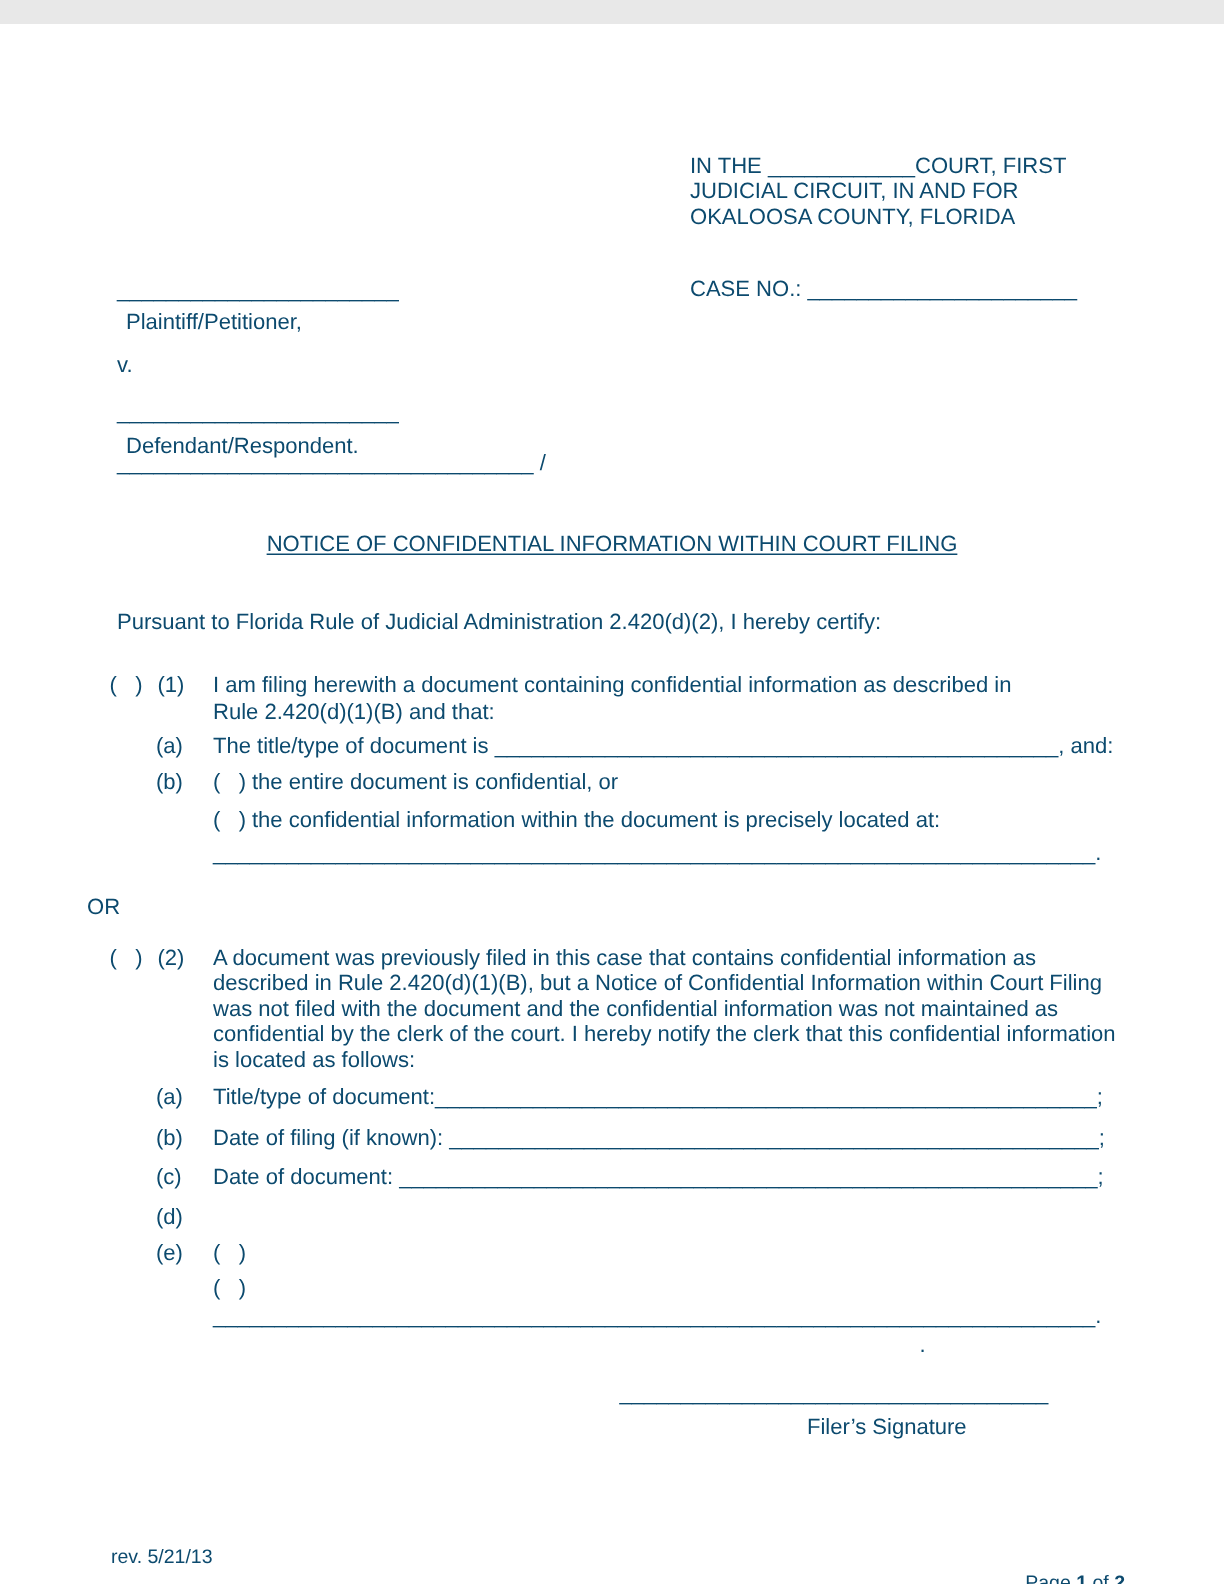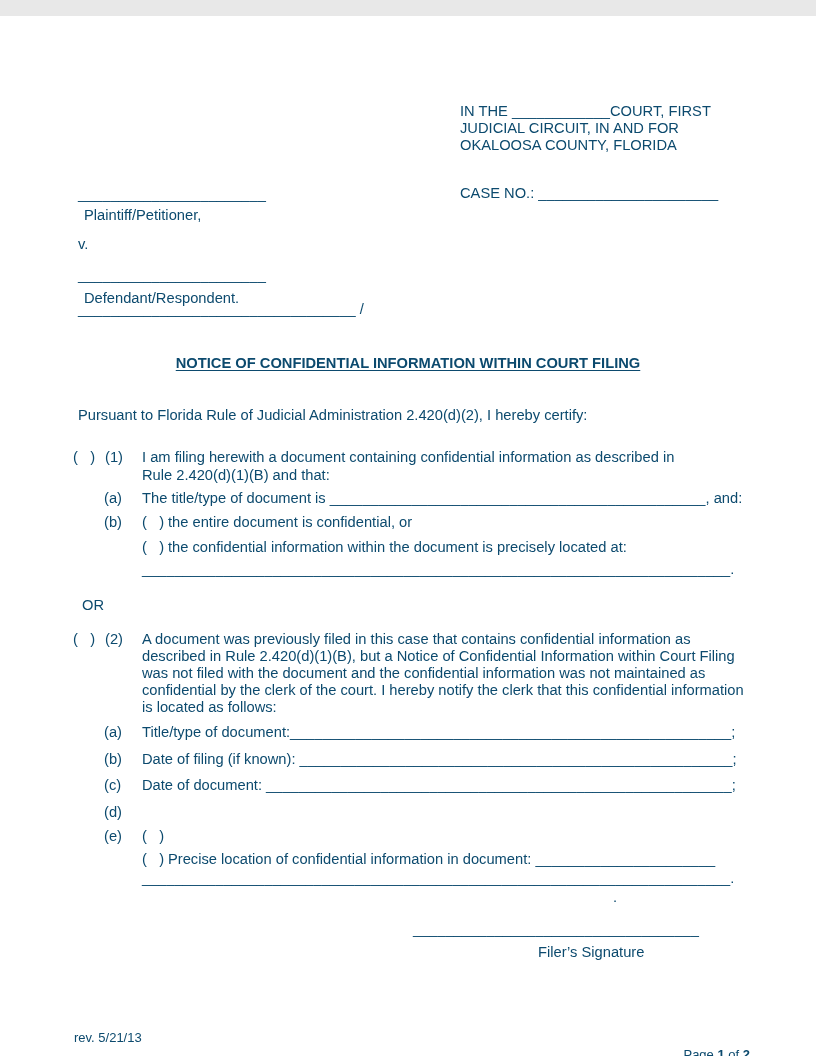--- a/index.html
+++ b/index.html
@@ -25,21 +25,21 @@
 
   [data-name="plaintiff-blank"]      { left: 78px; top: 170px; }
   [data-name="plaintiff-label"]      { left: 84px; top: 191px; }
   [data-name="versus-label"]         { left: 78px; top: 220px; }
   [data-name="defendant-blank"]      { left: 78px; top: 251px; }
   [data-name="defendant-label"]      { left: 84px; top: 274px; }
   [data-name="caption-closing-line"] { left: 78px; top: 285px; }
 
   [data-name="document-title"] {
     left: 0; right: 0; top: 339px;
-    text-align: center; font-weight: bold;
+    text-align: center; font-weight: normal;
     text-decoration: underline;
     text-underline-offset: 2px;
   }
 
   [data-name="intro-text"] { left: 78px; top: 391px; }
 
   [data-name="section1-checkbox"] { left: 73px;  top: 433px; }
   [data-name="section1-number"]   { left: 105px; top: 433px; }
   [data-name="section1-line1"]    { left: 142px; top: 433px; }
   [data-name="section1-line2"]    { left: 142px; top: 451px; }
@@ -47,21 +47,21 @@
   [data-name="item-1a-label"] { left: 104px; top: 474px; }
   [data-name="item-1a-text"]  { left: 142px; top: 474px; }
 
   [data-name="item-1b-label"]            { left: 104px; top: 498px; }
   [data-name="item-1b-option1-checkbox"] { left: 142px; top: 498px; }
   [data-name="item-1b-option1-text"]     { left: 168px; top: 498px; }
   [data-name="item-1b-option2-checkbox"] { left: 142px; top: 523px; }
   [data-name="item-1b-option2-text"]     { left: 168px; top: 523px; }
   [data-name="item-1b-blank-line"]       { left: 142px; top: 545px; }
 
-  [data-name="or-label"] { left: 82px; top: 581px; }
+  [data-name="or-label"] { left: 58px; top: 581px; }
 
   [data-name="section2-checkbox"] { left: 73px;  top: 615px; }
   [data-name="section2-number"]   { left: 105px; top: 615px; }
   [data-name="section2-line1"]    { left: 142px; top: 615px; }
   [data-name="section2-line2"]    { left: 142px; top: 632px; }
   [data-name="section2-line3"]    { left: 142px; top: 649px; }
   [data-name="section2-line4"]    { left: 142px; top: 666px; }
   [data-name="section2-line5"]    { left: 142px; top: 683px; }
 
   [data-name="item-2a-label"] { left: 104px; top: 708px; }
@@ -137,21 +137,20 @@
   <div class="el" data-name="item-2a-text">Title/type of document:______________________________________________________;</div>
   <div class="el" data-name="item-2b-label">(b)</div>
   <div class="el" data-name="item-2b-text">Date of filing (if known): _____________________________________________________;</div>
   <div class="el" data-name="item-2c-label">(c)</div>
   <div class="el" data-name="item-2c-text">Date of document: _________________________________________________________;</div>
   <div class="el" data-name="item-2d-label">(d)</div>
 
   <div class="el" data-name="item-2e-label">(e)</div>
   <div class="el" data-name="item-2e-option1-checkbox">(   )</div>
   <div class="el" data-name="item-2e-option2-checkbox">(   )</div>
-  <div class="el" data-name="item-2e-option2-text">Precise location of confidential information in document: ______________________</div>
   <div class="el" data-name="item-2e-blank-line">________________________________________________________________________.</div>
   <div class="el" data-name="stray-period">.</div>
 
   <div class="el" data-name="signature-blank">___________________________________</div>
   <div class="el" data-name="signature-label">Filer’s Signature</div>
 
   <div class="el" data-name="footer-revision">rev. 5/21/13</div>
   <div class="el" data-name="footer-page">
     <span data-name="footer-page-pre">Page </span><span class="bold" data-name="footer-page-number">1</span><span data-name="footer-page-of"> of </span><span class="bold" data-name="footer-page-total">2</span>
   </div>

